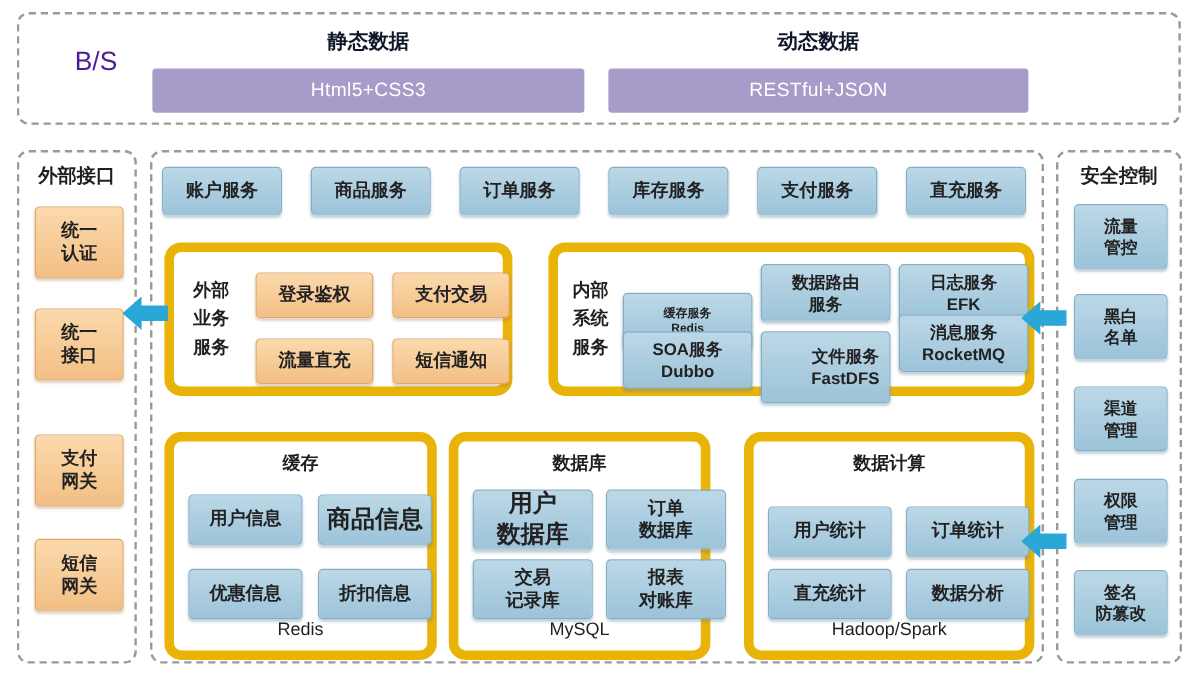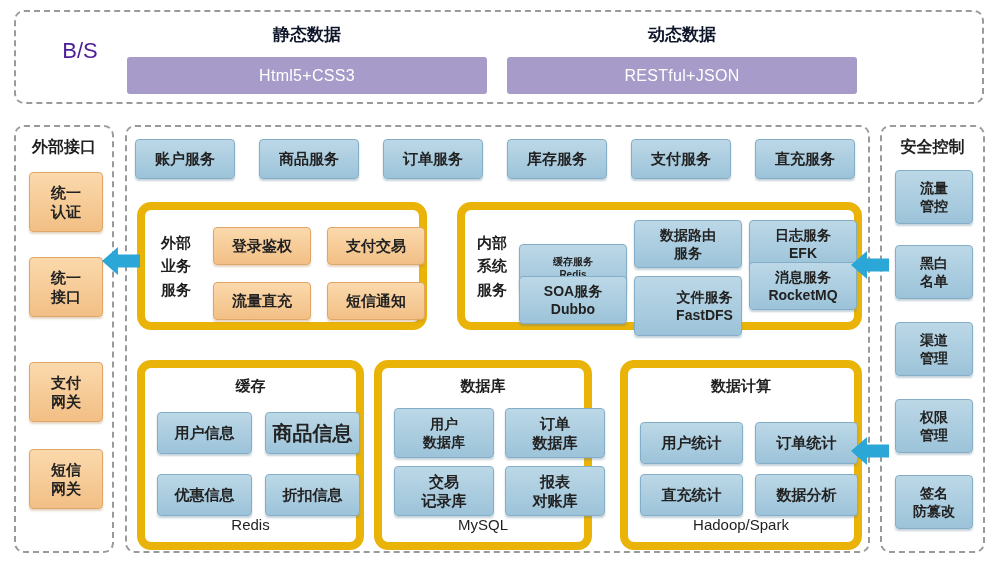--- a/index.html
+++ b/index.html
@@ -91,21 +91,21 @@
       <div class="group-title">缓存</div>
       <div class="box blue" style="left:12px;top:44px;width:95px;height:42px;font-size:15px;">用户信息</div>
       <div class="box blue" style="left:120px;top:44px;width:95px;height:42px;font-size:20px;">商品信息</div>
       <div class="box blue" style="left:12px;top:106px;width:95px;height:42px;font-size:15px;">优惠信息</div>
       <div class="box blue" style="left:120px;top:106px;width:95px;height:42px;font-size:15px;">折扣信息</div>
       <div class="group-footer">Redis</div>
     </div>
 
     <div class="group" style="left:247px;top:233px;width:218px;height:190px;">
       <div class="group-title">数据库</div>
-      <div class="box blue" style="left:12px;top:40px;width:100px;height:50px;font-size:14px;">用户
+      <div class="box blue" style="left:12px;top:40px;width:100px;height:50px;font-size:20px;">用户
 数据库</div>
       <div class="box blue" style="left:123px;top:40px;width:100px;height:50px;font-size:15px;">订单
 数据库</div>
       <div class="box blue" style="left:12px;top:98px;width:100px;height:50px;font-size:15px;">交易
 记录库</div>
       <div class="box blue" style="left:123px;top:98px;width:100px;height:50px;font-size:15px;">报表
 对账库</div>
       <div class="group-footer">MySQL</div>
     </div>
 

